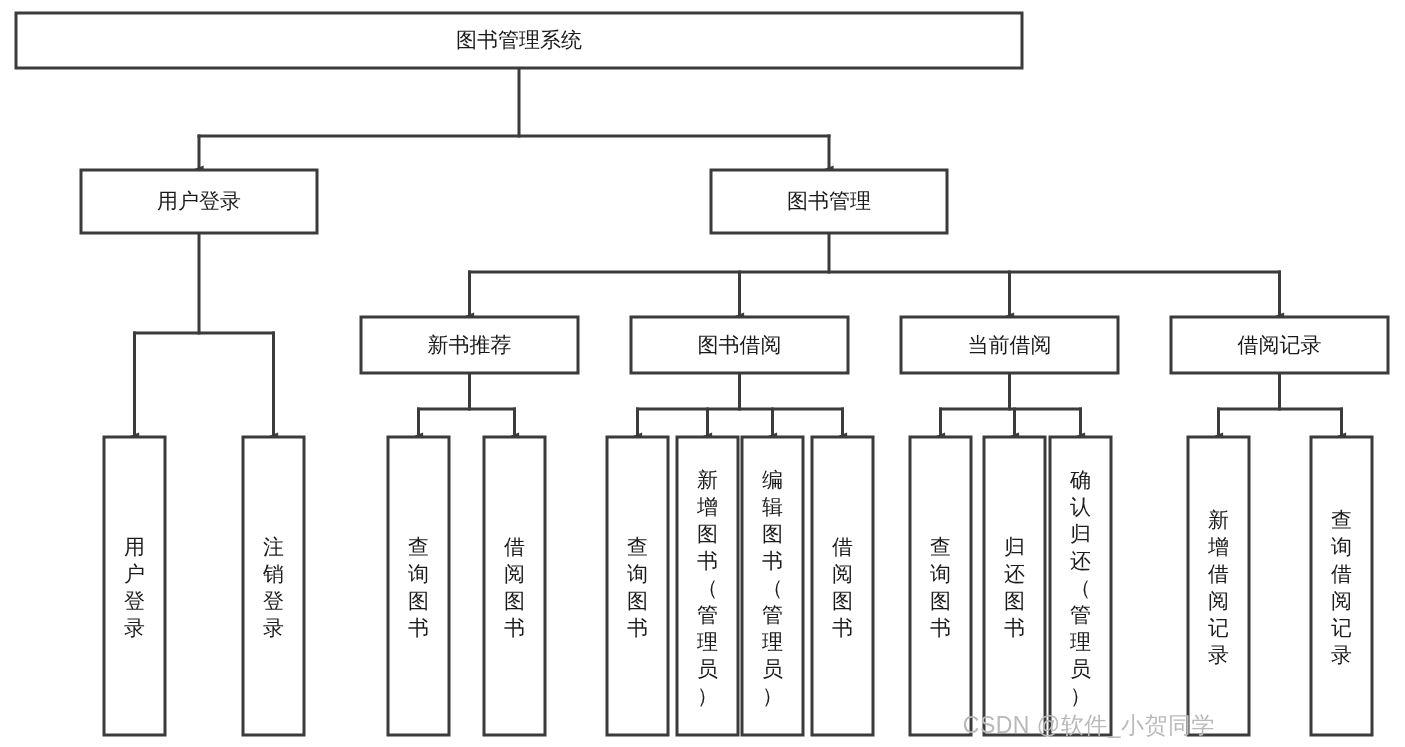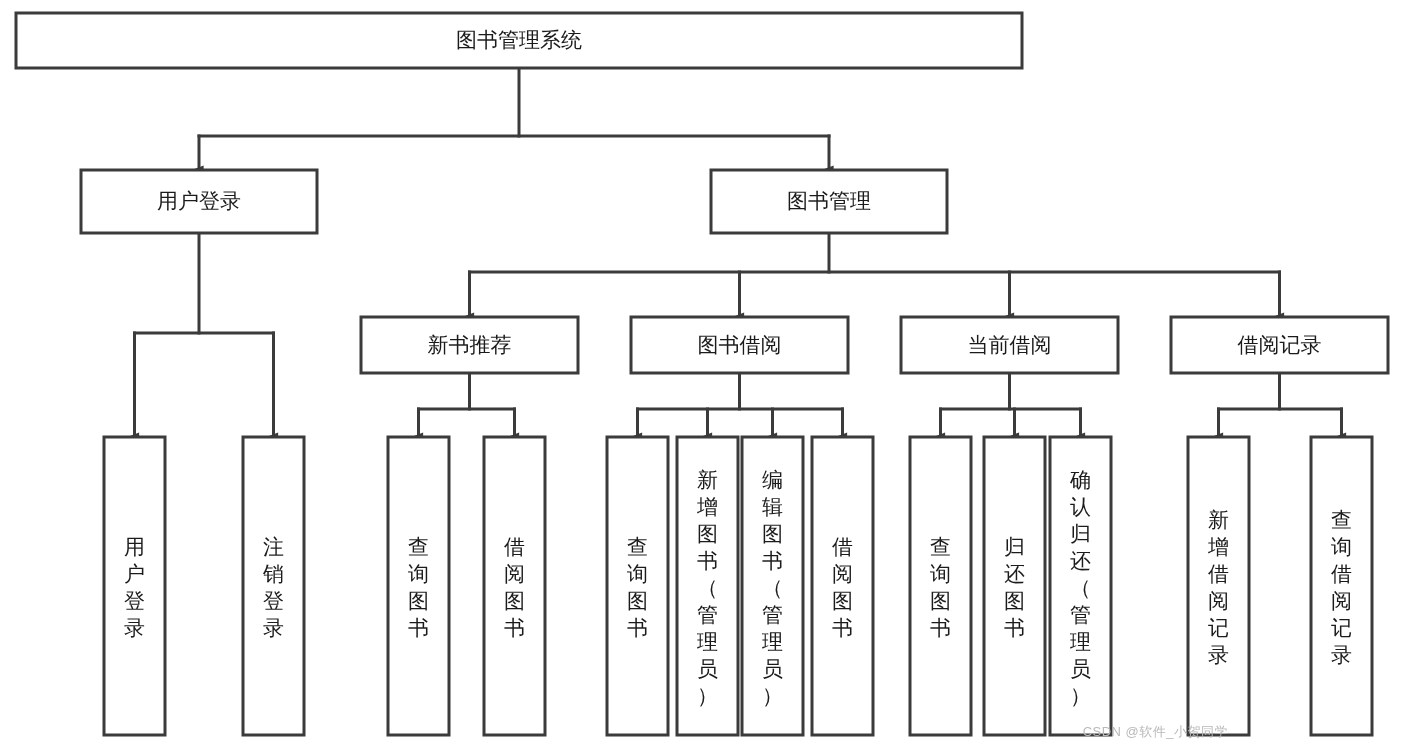--- a/index.html
+++ b/index.html
@@ -45,24 +45,24 @@
     dominant-baseline: middle;
   }
   .node-label-v {
     font-family: "Liberation Sans", "DejaVu Sans", sans-serif;
     font-size: 21px;
     fill: #1b1b1b;
     text-anchor: middle;
   }
   .watermark {
     position: absolute;
-    right: 8px;
+    right: 21px;
     bottom: 6px;
     font-family: "Liberation Sans", "DejaVu Sans", sans-serif;
-    font-size: 13px;
+    font-size: 23px;
     color: #b9b9b9;
     white-space: nowrap;
     letter-spacing: 0.5px;
   }
 </style>
 </head>
 <body>
 
 <div id="diagram-root">
 

